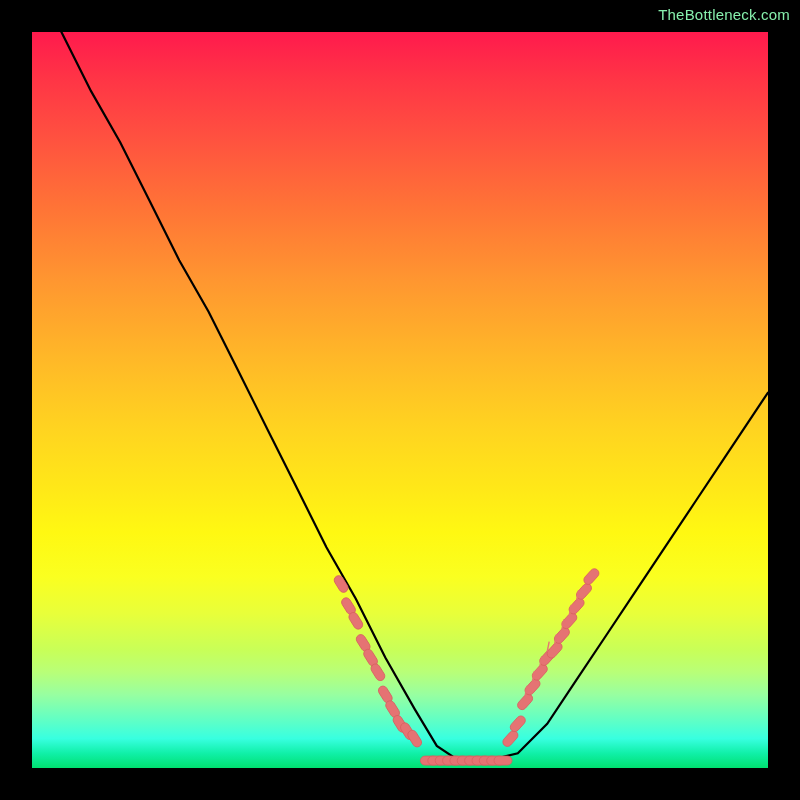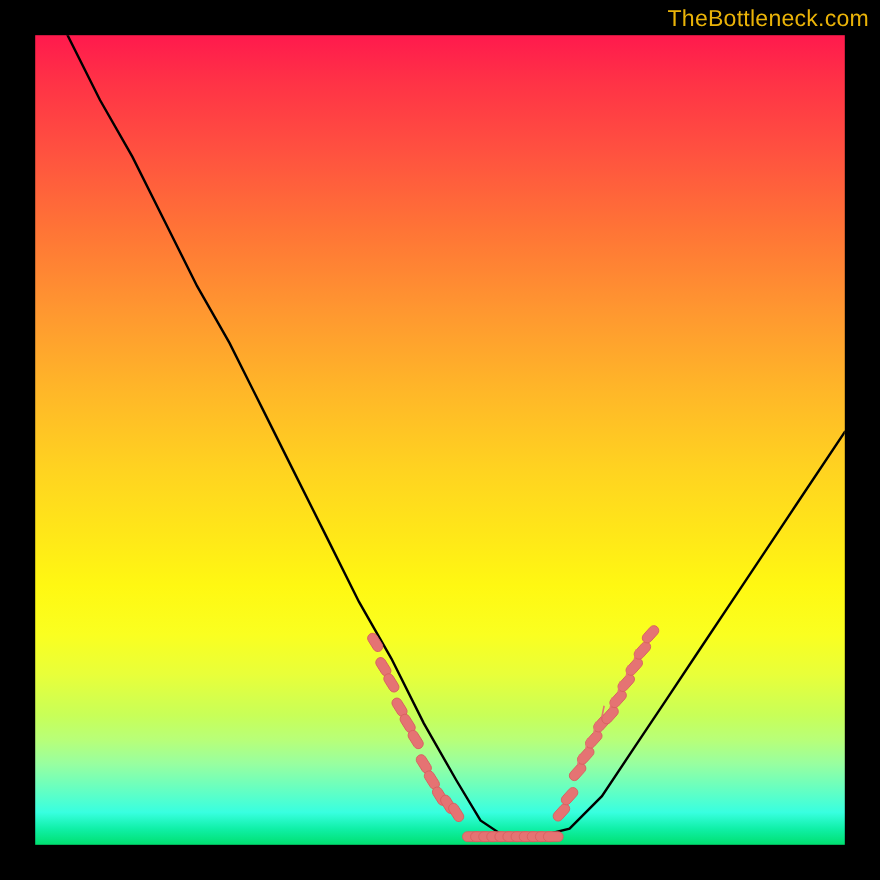--- a/index.html
+++ b/index.html
@@ -43,22 +43,22 @@
       #68ffc0 93%,
       #38ffe0 96%,
       #10f0a8 98%,
       #00e070 100%
     );
   }
   .watermark {
     position: absolute;
     top: 6px;
     right: 10px;
-    color: #eab308;
-    font-size: 21px;
+    color: #86efac;
+    font-size: 15px;
     font-weight: 500;
     letter-spacing: 0.2px;
   }
   svg.curve {
     position: absolute;
     top: 0;
     left: 0;
     width: 736px;
     height: 736px;
   }

